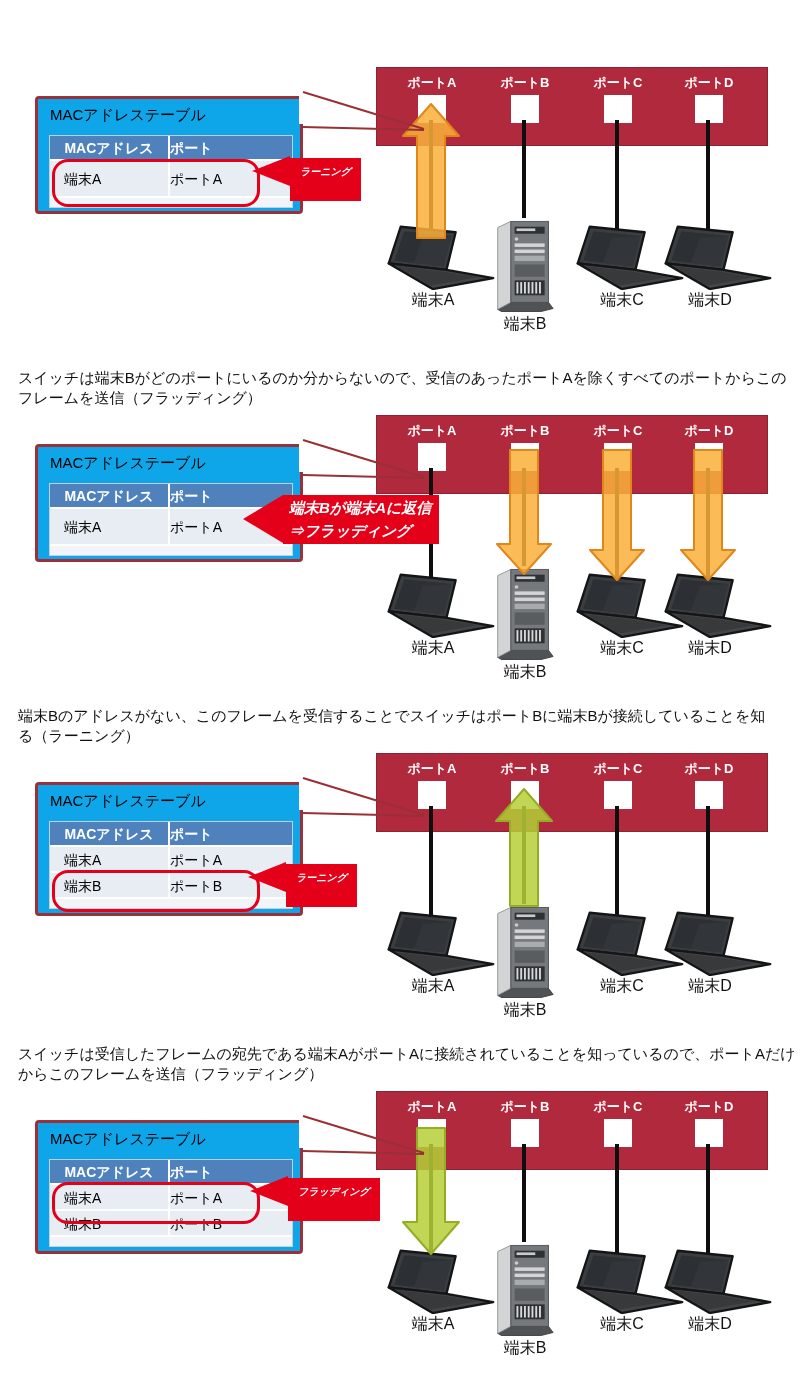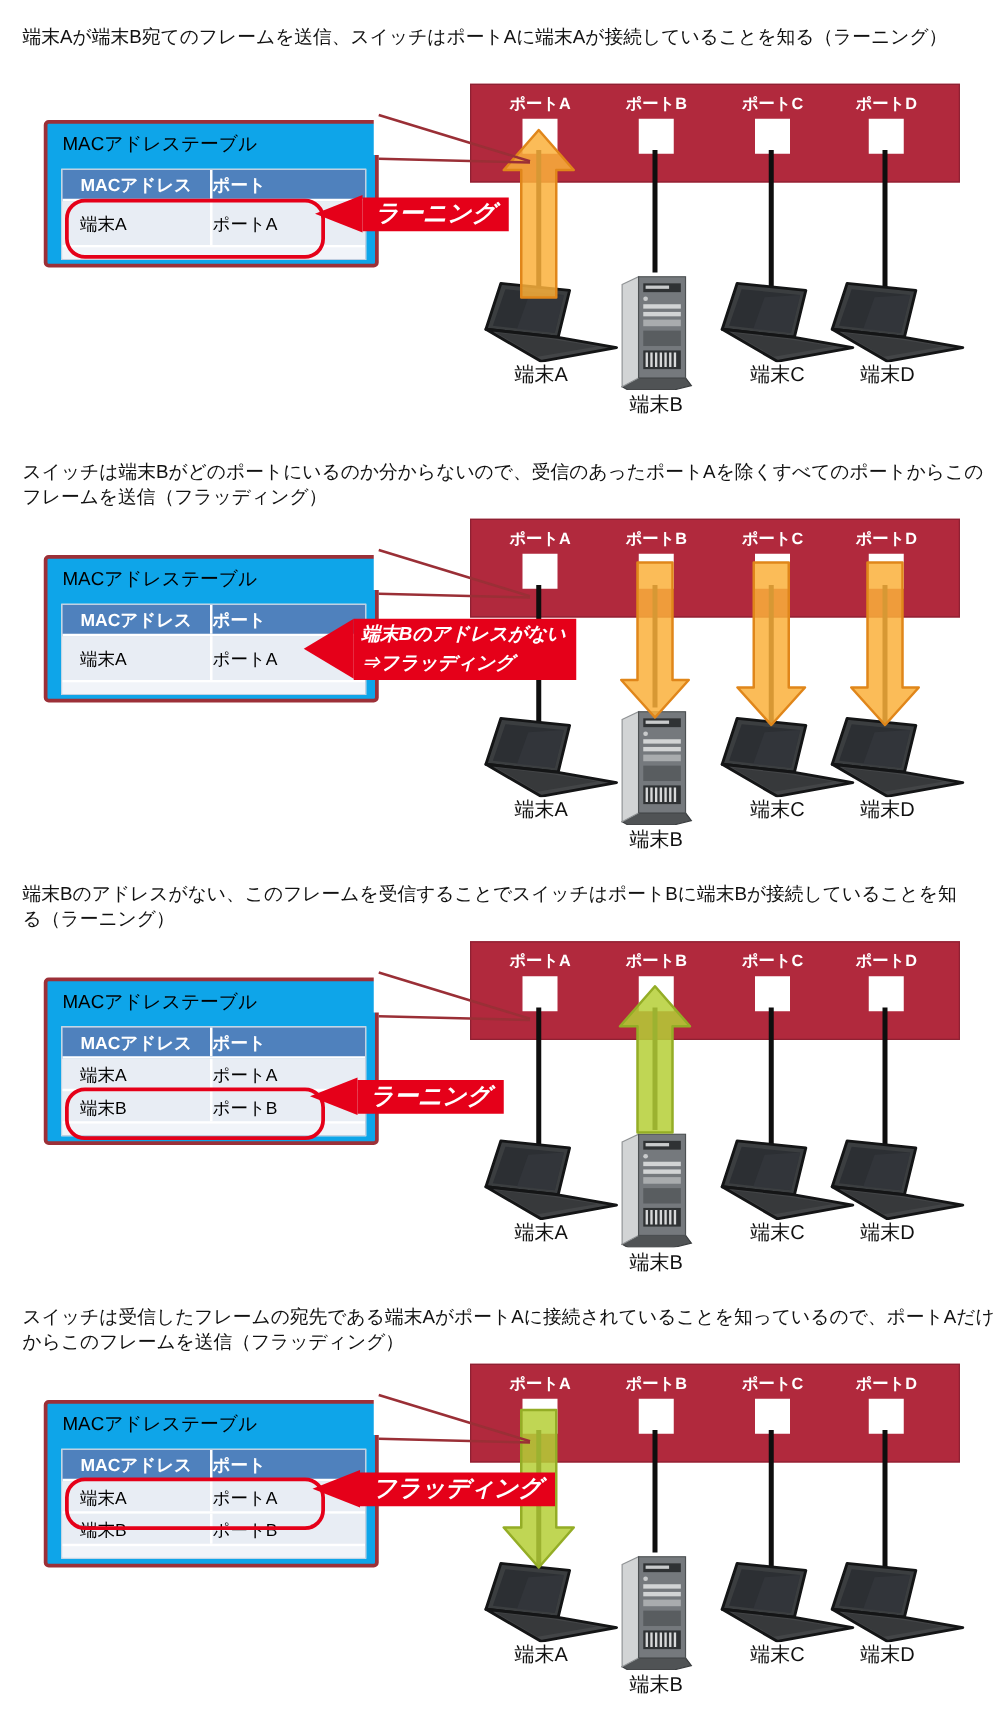--- a/index.html
+++ b/index.html
@@ -34,22 +34,22 @@
   .mt-row.tall{height:37px;line-height:37px;}
   .mt-foot{height:9px;background:#f1f4f9;}
   .c1{flex:0 0 120px;border-right:2px solid #fff;box-sizing:border-box;padding-left:14px;}
   .c2{flex:1;text-align:left;}
   .mt-head .c1{padding-left:0;text-align:center;}
   .rowhl{position:absolute;border:3.5px solid #e50019;border-radius:16px;pointer-events:none;}
   
   .tag{position:absolute;}
   .tag-tri{position:absolute;left:0;top:0;width:0;height:0;border-top:15px solid transparent;
            border-bottom:15px solid transparent;border-right:38px solid #e50019;}
-  .tag-box{position:absolute;left:38px;top:2px;height:27px;line-height:27px;background:#e50019;
-           color:#fff;font-weight:bold;font-style:italic;font-size:19px;padding:0 10px;white-space:nowrap;}
+  .tag-box{position:absolute;left:38px;top:2px;height:43px;line-height:27px;background:#e50019;
+           color:#fff;font-weight:bold;font-style:italic;font-size:10px;padding:0 10px;white-space:nowrap;}
   .tag-tri.big{border-top-width:24px;border-bottom-width:24px;border-right-width:40px;}
   .tag-box.two{left:40px;top:0;height:48px;line-height:23px;font-size:15px;padding:1px 8px 0 6px;}
 </style>
 </head>
 <body>
 
 <svg width="0" height="0" style="position:absolute" aria-hidden="true">
   <defs>
     <symbol id="sym-laptop" viewBox="0 0 120 72">
       <polygon points="16,3 76,9 66,50 3,43" fill="#3b3e40" stroke="#141516" stroke-width="2.5" stroke-linejoin="round"></polygon>
@@ -79,21 +79,20 @@
           <line x1="46" y1="74" x2="46" y2="87"></line>
         <line x1="50" y1="74" x2="50" y2="87"></line>
       </g>
     </symbol>
   </defs>
 </svg>
 
 <div id="stage">
 
   <div class="panel" style="top:0px">
-    <div class="caption" style="width:780px">端末Aが端末B宛てのフレームを送信、スイッチはポートAに端末Aが接続していることを知る（ラーニング）</div>
 
     <div class="switch">
       <div class="pgroup" style="left:15px">
           <div class="plabel">ポートA</div>
           <div class="pjack"></div>
         </div>
       <div class="pgroup" style="left:108px">
           <div class="plabel">ポートB</div>
           <div class="pjack"></div>
         </div>
@@ -230,21 +229,21 @@
 
     <svg class="overlay" width="800" height="357">
       <rect x="299" y="95" width="6" height="29" fill="#ffffff"></rect>
       <line x1="303" y1="92" x2="424" y2="129" stroke="#9a2f36" stroke-width="2"></line>
       <line x1="303" y1="127" x2="424" y2="130" stroke="#9a2f36" stroke-width="2"></line>
     </svg>
 
     <div class="tag" style="left:243px;top:147px">
       <div class="tag-tri big"></div>
       <div class="tag-box two">
-        <div>端末Bのアドレスがない</div>
+        <div>端末Bが端末Aに返信</div>
         <div>⇒フラッディング</div>
       </div>
     </div>
   </div>
 
   <div class="panel" style="top:686px">
     <div class="caption" style="width:750px">端末Bのアドレスがない、このフレームを受信することでスイッチはポートBに端末Bが接続していることを知る（ラーニング）</div>
 
     <div class="switch">
       <div class="pgroup" style="left:15px">

